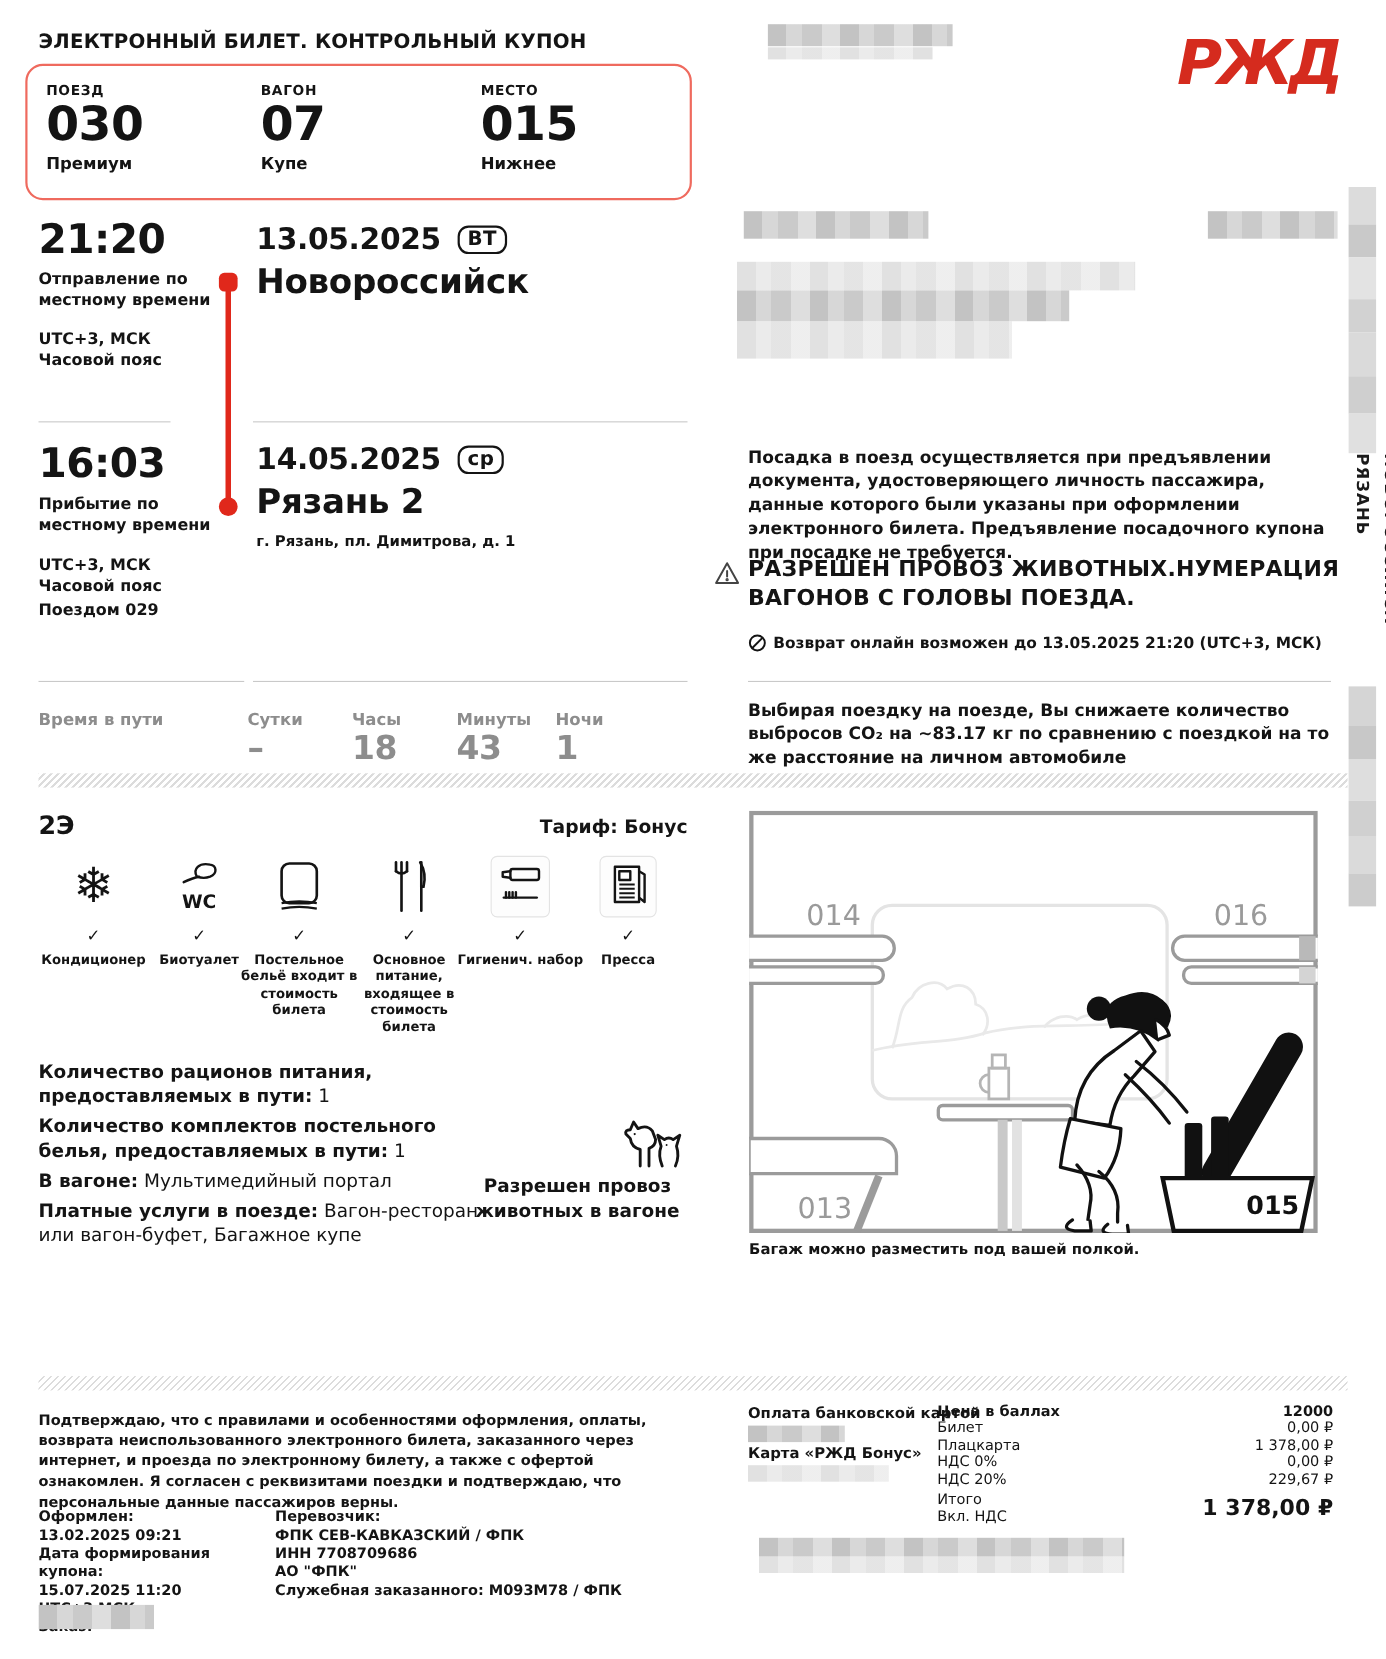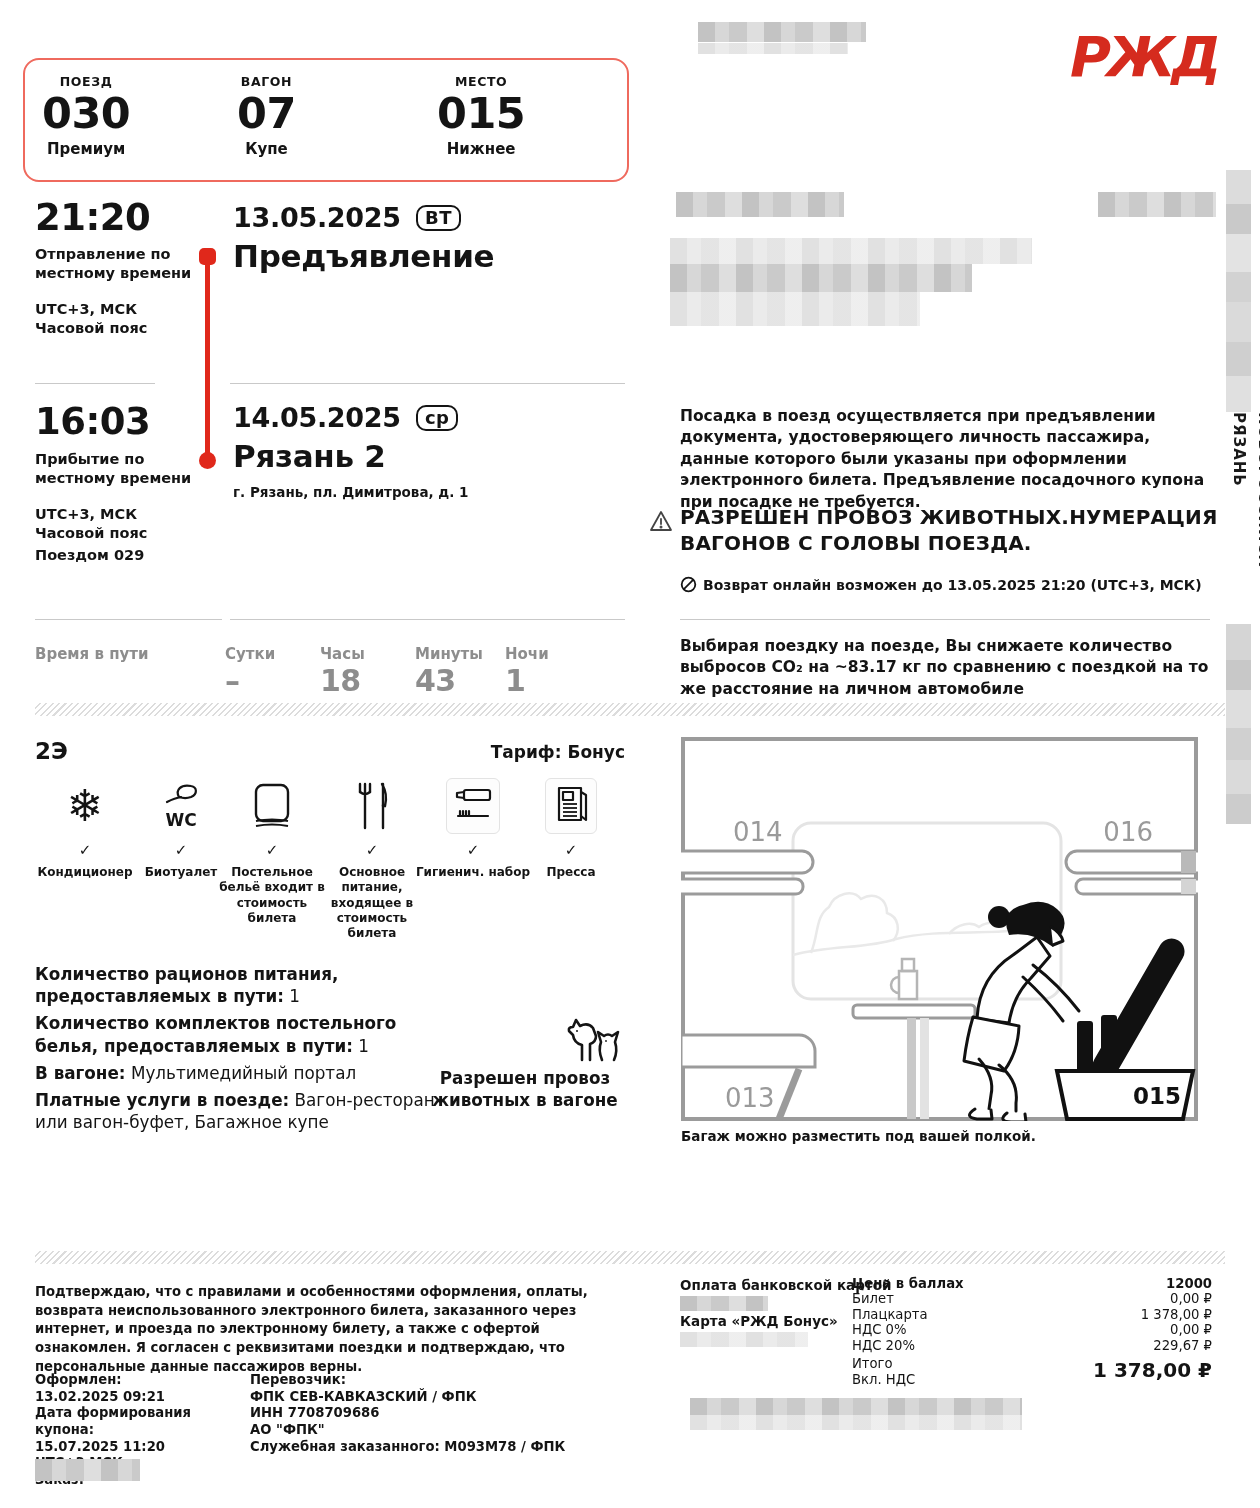--- a/index.html
+++ b/index.html
@@ -12,21 +12,21 @@
   
   .doc-title{left:35px;top:28px;font-size:18px;font-weight:800;letter-spacing:.2px;}
   .rzd-logo{left:1070px;top:26px;}
 
   
   .px{background-image:repeating-linear-gradient(90deg,#c3c3c3 0 17px,#d7d7d7 17px 31px,#cacaca 31px 49px,#dedede 49px 66px);}
   .px.light{opacity:.5;}
 
   
   .trip-card{left:23px;top:58px;width:602px;height:120px;border:2px solid #ef6a5e;border-radius:16px;}
-  .tc-col{position:absolute;top:14px;text-align:center;}
+  .tc-col{position:absolute;top:14px;}
   .tc-label{font-size:12.5px;font-weight:700;letter-spacing:.6px;}
   .tc-value{font-size:43px;font-weight:800;line-height:1.15;letter-spacing:-.5px;}
   .tc-sub{font-size:15px;font-weight:700;margin-top:2px;}
 
   
   .time{font-size:37px;font-weight:800;letter-spacing:-.5px;}
   .jr-label{font-size:14.5px;font-weight:700;line-height:1.32;}
   .date{font-size:27px;font-weight:700;letter-spacing:-.3px;}
   .dow-badge{display:inline-block;vertical-align:3px;margin-left:10px;border:2px solid #141414;border-radius:10px;
              font-size:18px;font-weight:700;padding:0 7px 1px 7px;letter-spacing:.5px;}
@@ -83,20 +83,21 @@
   .pay-row .money{font-family:"DejaVu Sans",sans-serif;}
   .total-label{font-size:13.2px;font-weight:400;line-height:1.2;}
   .total-value{font-size:20px;font-weight:800;font-family:"DejaVu Sans",sans-serif;}
   svg text{font-family:"DejaVu Sans","Liberation Sans",sans-serif;}
 </style>
 </head>
 <body>
 
 <div class="page">
 
+  <div class="abs doc-title">ЭЛЕКТРОННЫЙ БИЛЕТ. КОНТРОЛЬНЫЙ КУПОН</div>
   <div class="abs px" style="left:698px;top:22px;width:168px;height:20px;"></div>
   <div class="abs px light" style="left:698px;top:43px;width:150px;height:11px;"></div>
   <div class="abs rzd-logo">
     <svg width="170" height="62" viewBox="0 0 170 62">
       <text x="0" y="50" font-size="56" font-weight="800" font-style="italic" fill="#d52b1e" letter-spacing="-4">РЖД</text>
     </svg>
   </div>
 
   <div class="abs trip-card">
     <div class="tc-col" style="left:17px;">
@@ -136,21 +137,21 @@
   </div>
 
   <div class="abs tl-line"></div>
   <div class="abs tl-dot top"></div>
   <div class="abs tl-dot bot"></div>
 
   <div class="abs" style="left:233px;top:202px;">
     <span class="date">13.05.2025</span>
     <span class="dow-badge">ВТ</span>
   </div>
-  <div class="abs city" style="left:233px;top:238px;">Предъявление</div>
+  <div class="abs city" style="left:233px;top:238px;">Новороссийск</div>
 
   <div class="abs" style="left:233px;top:402px;">
     <span class="date">14.05.2025</span>
     <span class="dow-badge">ср</span>
   </div>
   <div class="abs city" style="left:233px;top:438px;">Рязань 2</div>
   <div class="abs addr" style="left:233px;top:484px;">г. Рязань, пл. Димитрова, д. 1</div>
 
   <div class="abs px" style="left:676px;top:192px;width:168px;height:25px;"></div>
   <div class="abs px" style="left:1098px;top:192px;width:118px;height:25px;"></div>

